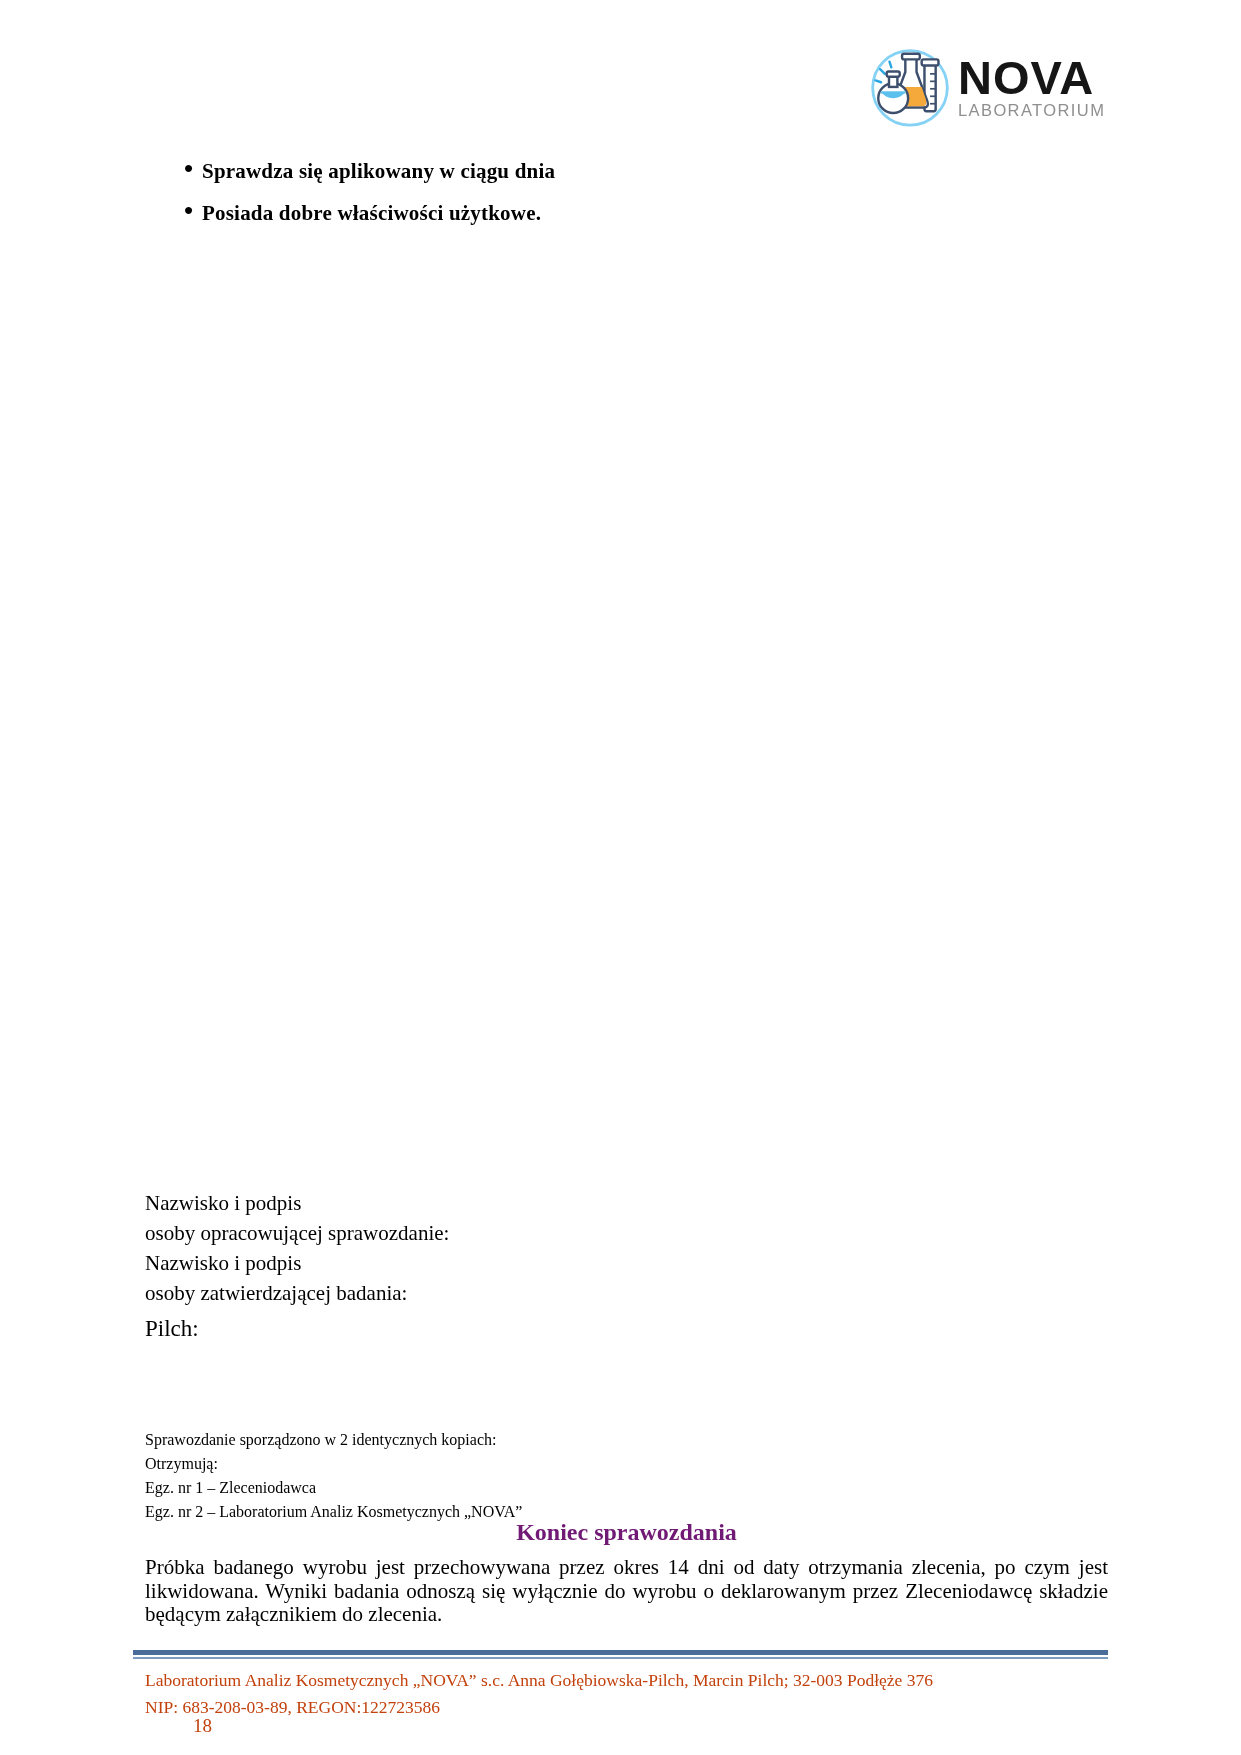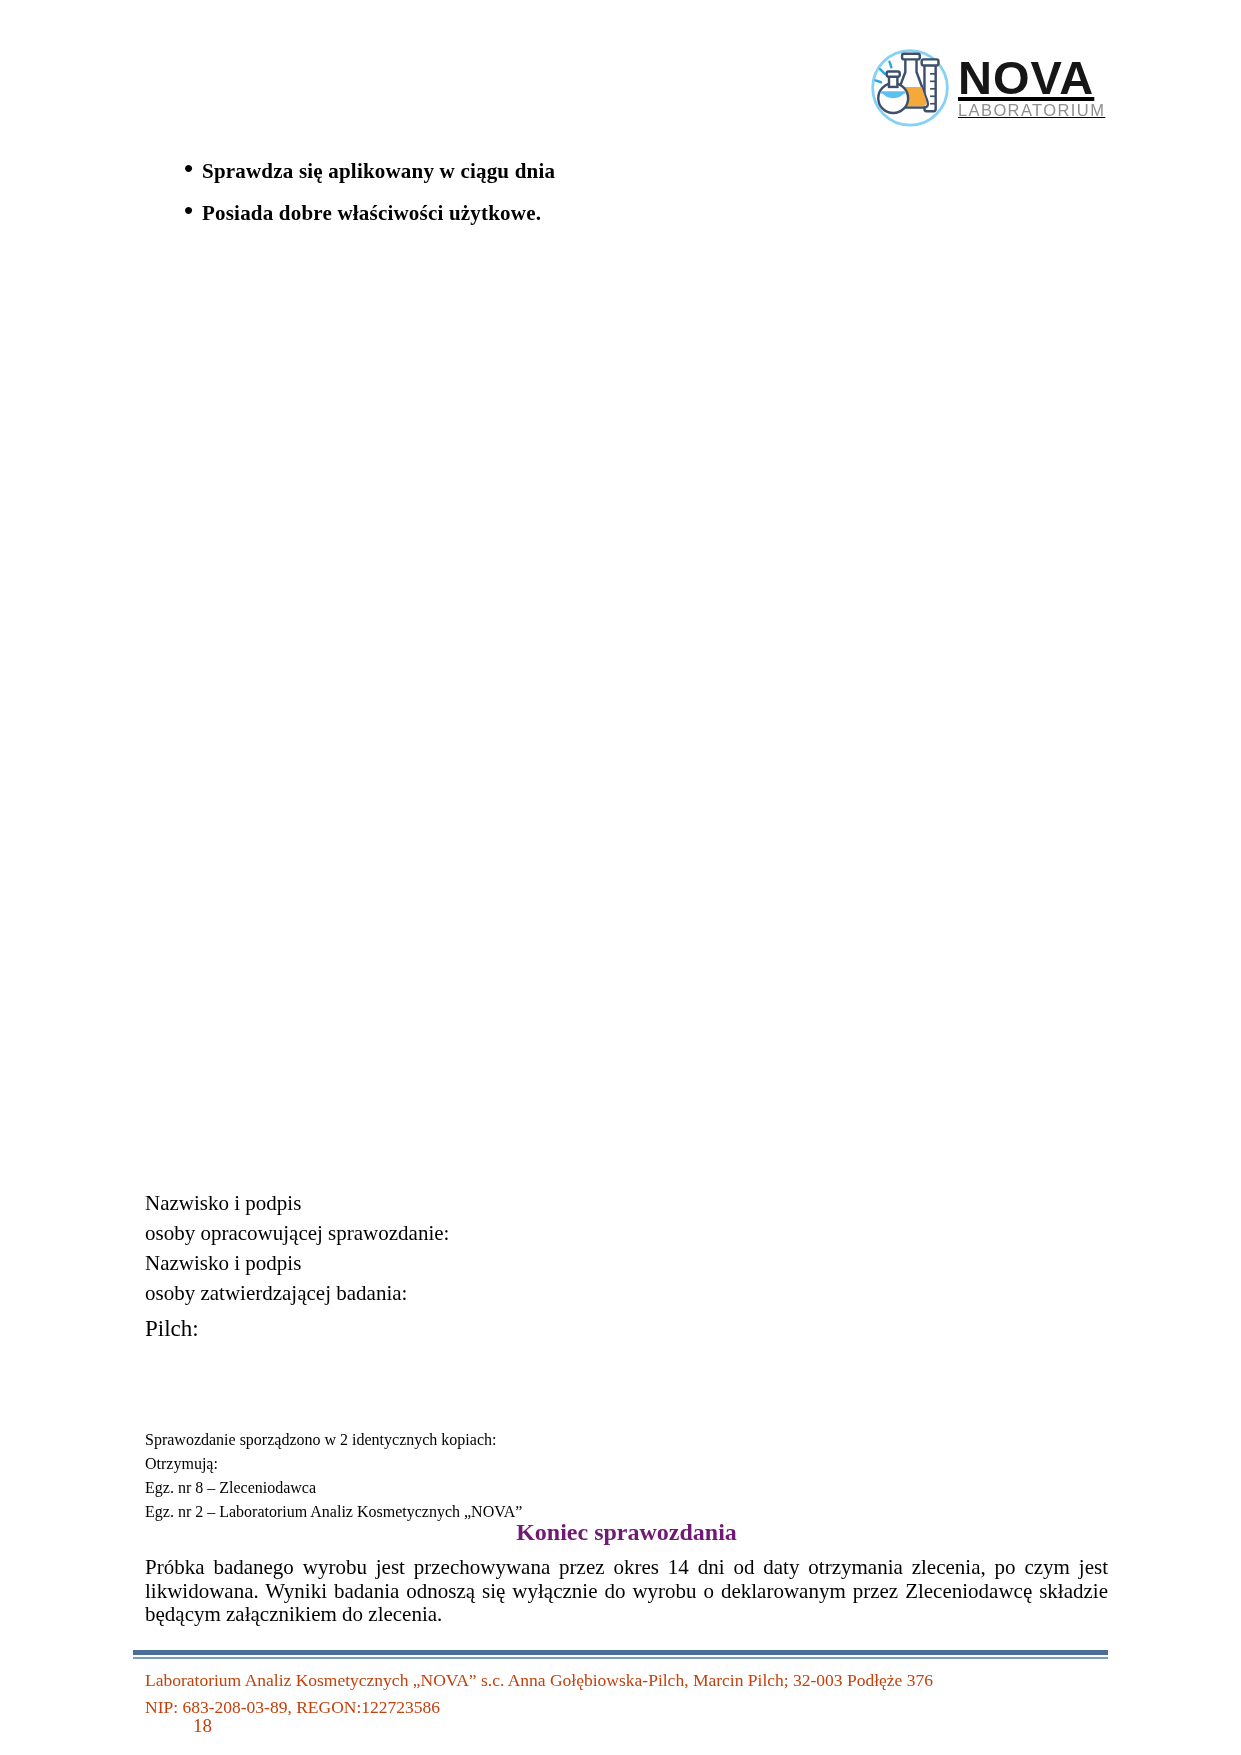--- a/index.html
+++ b/index.html
@@ -9,21 +9,21 @@
     position: relative;
     font-family: "Liberation Serif", "DejaVu Serif", serif;
     color: #000;
     overflow: hidden;
   }
   .abs { position: absolute; }
 
   
   .logo { top: 44px; left: 868px; display: flex; align-items: center; }
   .logo-icon { width: 84px; height: 84px; flex: 0 0 auto; }
-  .logo-text { margin-left: 6px; font-family: "Liberation Sans", sans-serif; text-decoration: underline; }
+  .logo-text { margin-left: 6px; font-family: "Liberation Sans", sans-serif; }
   .logo-name {
     font-size: 47px; font-weight: bold; color: #161616;
     letter-spacing: 1px; line-height: 1.0;
   }
   .logo-sub {
     font-size: 16.5px; color: #8f8f8f; letter-spacing: 1.4px;
     margin-top: 1px; line-height: 1.0;
   }
 
   
@@ -138,21 +138,21 @@
     <div>Nazwisko i podpis</div>
     <div>osoby zatwierdzającej badania:</div>
   </div>
 </div>
 
 <div class="abs date-label">Pilch:</div>
 
 <div class="abs distribution">
   <div>Sprawozdanie sporządzono w 2 identycznych kopiach:</div>
   <div>Otrzymują:</div>
-  <div>Egz. nr 8 – Zleceniodawca</div>
+  <div>Egz. nr 1 – Zleceniodawca</div>
   <div>Egz. nr 2 – Laboratorium Analiz Kosmetycznych „NOVA”</div>
 </div>
 
 <div class="abs end-heading" style="color: #701a75;">Koniec sprawozdania</div>
 
 <div class="abs note-par">Próbka badanego wyrobu jest przechowywana przez okres 14  dni od daty otrzymania zlecenia, po czym jest likwidowana. Wyniki badania odnoszą się wyłącznie do wyrobu o deklarowanym przez Zleceniodawcę składzie będącym załącznikiem do zlecenia.</div>
 
 <div class="abs rule-thick" style="background: rgb(74, 109, 153);"></div>
 <div class="abs rule-thin" style="background: rgb(126, 156, 192);"></div>
 

